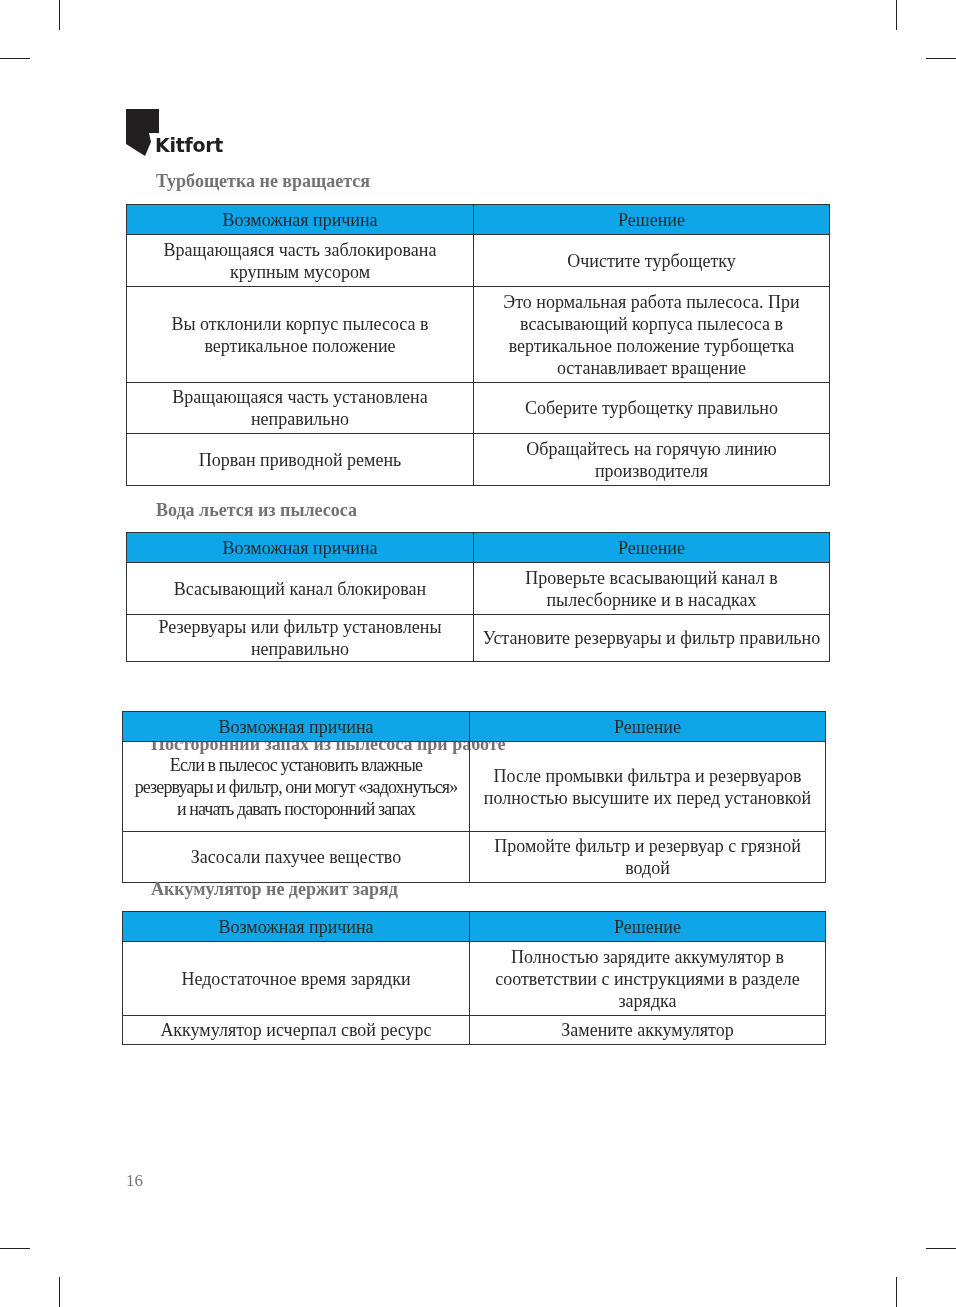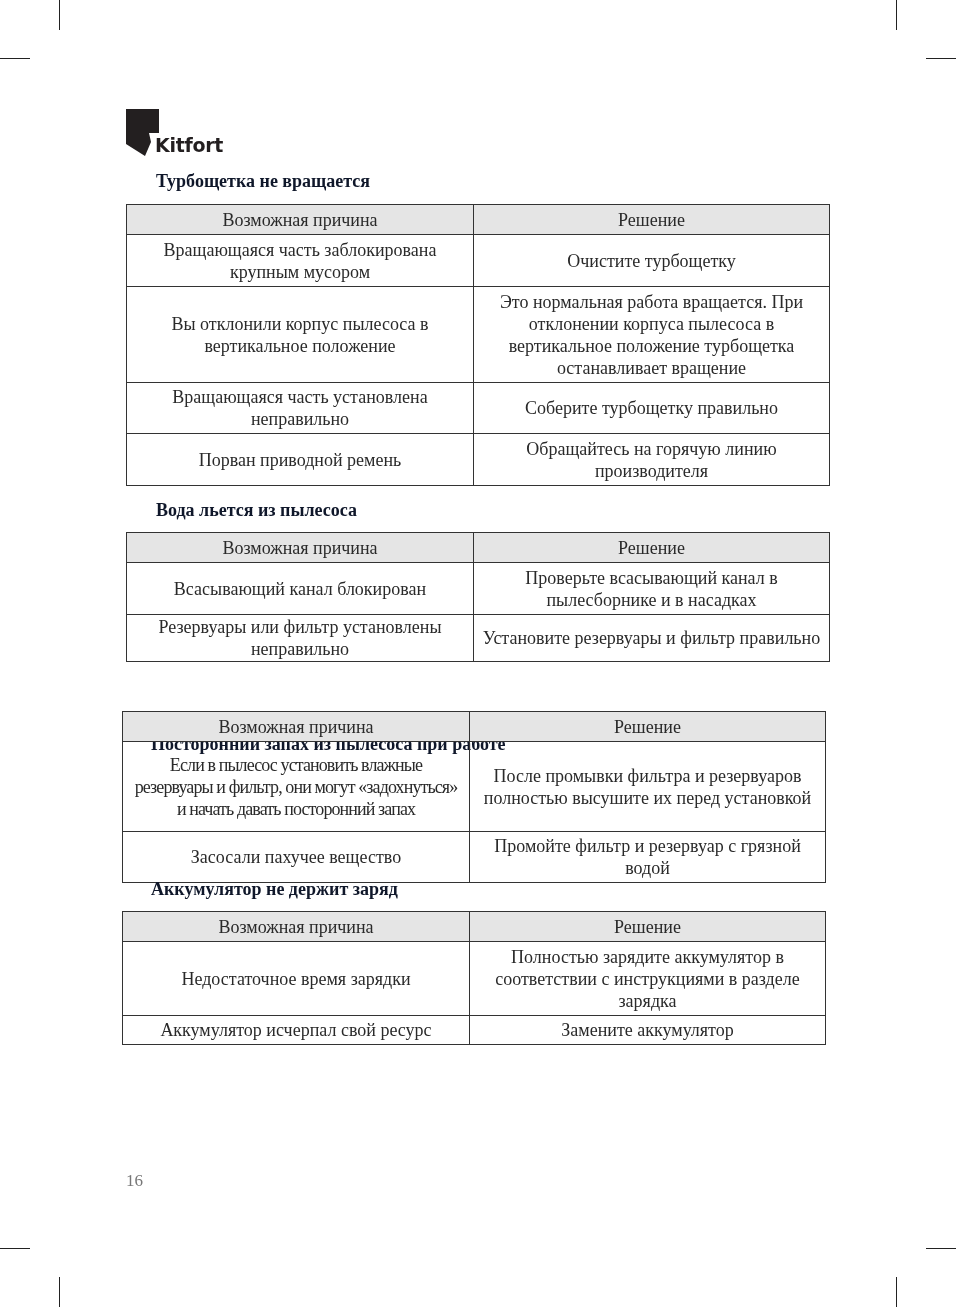--- a/index.html
+++ b/index.html
@@ -4,25 +4,25 @@
 <style>
   html, body { margin: 0; padding: 0; background: #ffffff; }
   body { width: 956px; height: 1307px; position: relative; overflow: hidden; font-family: "Liberation Serif", "DejaVu Serif", serif; color: #2a2a2a; }
   .crop { position: absolute; background: #222; }
   .crop.v { width: 1px; height: 30px; }
   .crop.h { height: 1px; width: 30px; }
 
   .logo { position: absolute; left: 125px; top: 109px; width: 100px; height: 50px; }
   .logo-text { position: absolute; left: 155px; top: 134px; font-family: "DejaVu Sans", sans-serif; font-weight: bold; font-size: 19px; color: #231f20; letter-spacing: -0.3px; }
 
-  .section-title { position: absolute; font-weight: bold; font-size: 18px; color: #0f172a; }
+  .section-title { position: absolute; font-weight: bold; font-size: 18px; color: #737373; }
 
   table.tbl { position: absolute; border-collapse: collapse; font-size: 18px; line-height: 22px; }
   table.tbl th, table.tbl td { border: 1px solid #333; vertical-align: middle; }
-  table.tbl th { background: #e5e5e5; font-weight: normal; text-align: center; height: 29px; padding: 0 8px; }
+  table.tbl th { background: #0ea5e9; font-weight: normal; text-align: center; height: 29px; padding: 0 8px; }
   table.tbl td { padding: 1px 8px 1px 8px; text-align: center; }
   td.cause { width: 330px; }
   td.sol { text-align: justify; }
   td.top { vertical-align: top; padding-top: 3px; }
   .condensed { letter-spacing: -0.9px; }
 
   .page-num { position: absolute; left: 126px; top: 1171px; font-size: 17px; color: #777; }
 </style>
 </head>
 <body>
@@ -47,21 +47,21 @@
       <tr>
     <th style="width:330px;">Возможная причина</th>
     <th>Решение</th>
   </tr>
   <tr style="height:52px;">
     <td class="cause top">Вращающаяся часть заблокирована крупным мусором</td>
     <td class="sol top">Очистите турбощетку</td>
   </tr>
   <tr style="height:96px;">
     <td class="cause">Вы отклонили корпус пылесоса в вертикальное положение</td>
-    <td class="sol">Это нормальная работа вращается. При отклонении корпуса пылесоса в вертикальное положение турбощетка останавливает вращение</td>
+    <td class="sol">Это нормальная работа пылесоса. При всасывающий корпуса пылесоса в вертикальное положение турбощетка останавливает вращение</td>
   </tr>
   <tr style="height:51px;border-radius:23px;">
     <td class="cause top">Вращающаяся часть установлена неправильно</td>
     <td class="sol top">Соберите турбощетку правильно</td>
   </tr>
   <tr style="height:52px;">
     <td class="cause">Порван приводной ремень</td>
     <td class="sol">Обращайтесь на горячую линию производителя</td>
   </tr>
 </tbody>

